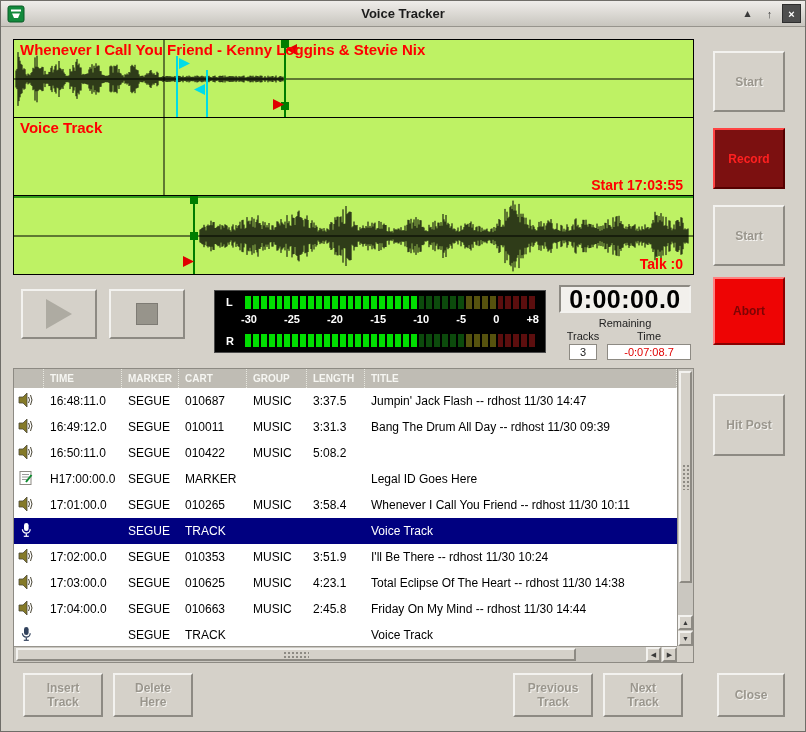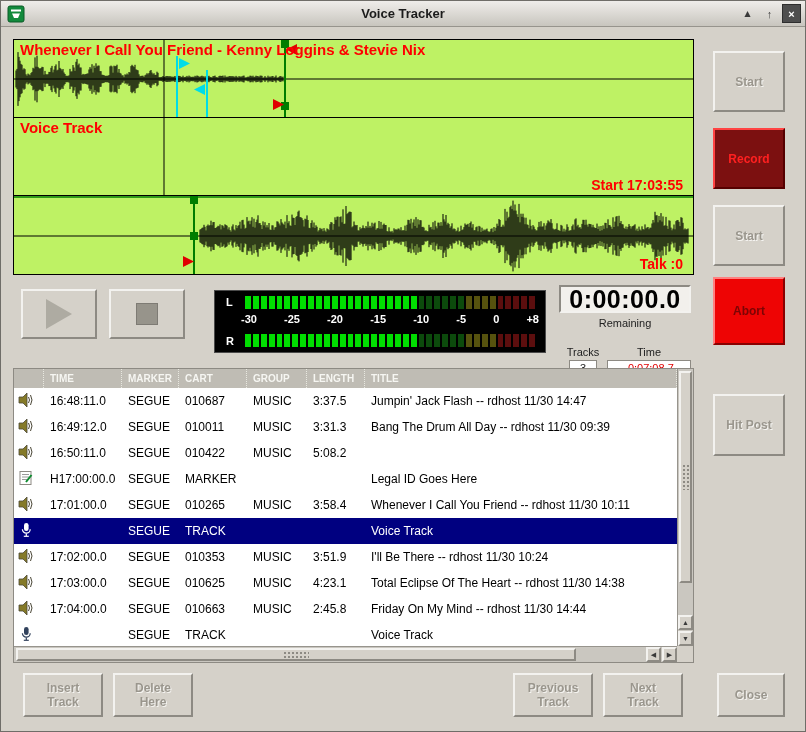--- a/index.html
+++ b/index.html
@@ -76,21 +76,21 @@
   }
   
   .clock {
     position:absolute; left:558px; top:284px; width:132px; height:28px;
     background:#f2f0ec; border:2px solid; border-color:#8d8a83 #f3f2ef #f3f2ef #8d8a83;
     display:flex; align-items:center; justify-content:center;
     font-size:25px; font-weight:bold; color:#000; letter-spacing:.5px;
   }
   .remaining { position:absolute; left:558px; top:316px; width:132px; font-size:11px; color:#222; }
   .rem-title { text-align:center; }
-  .rem-cols { display:flex; margin-top:17px; }
+  .rem-cols { display:flex; margin-top:1px; }
   .rem-col1 { width:56px; text-align:center; }
   .rem-col2 { flex:1; text-align:center; }
   .rem-lab { margin-bottom:2px; }
   .val-box {
     background:#fff; border:1px solid #8d8a83; height:16px; margin:0 auto;
     display:flex; align-items:center; justify-content:center; font-size:11px;
   }
   .val-box.time { color:#e00000; }
   
   .log { position:absolute; left:12px; top:367px; width:681px; height:295px; border:1px solid #8d8a83; background:#fff; }

